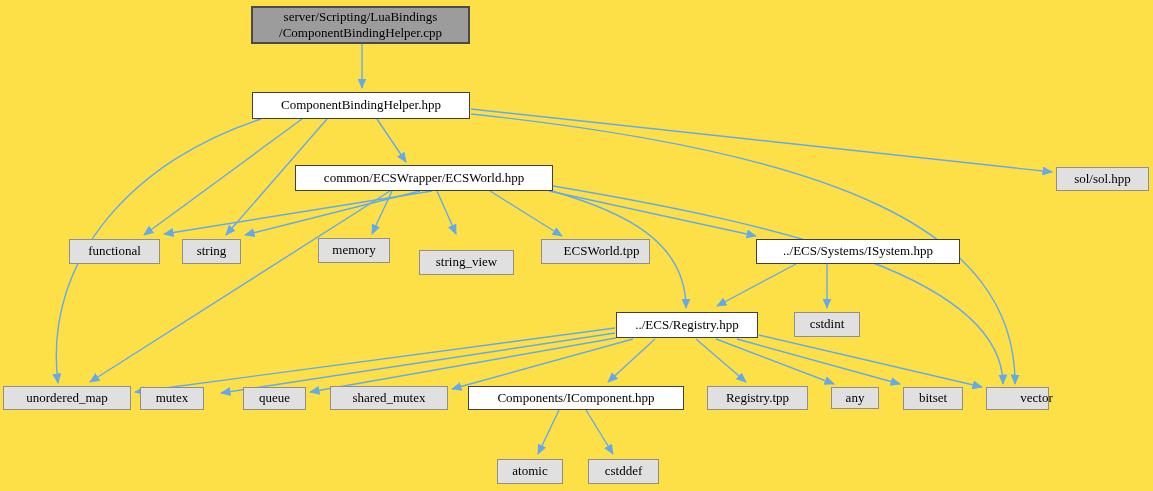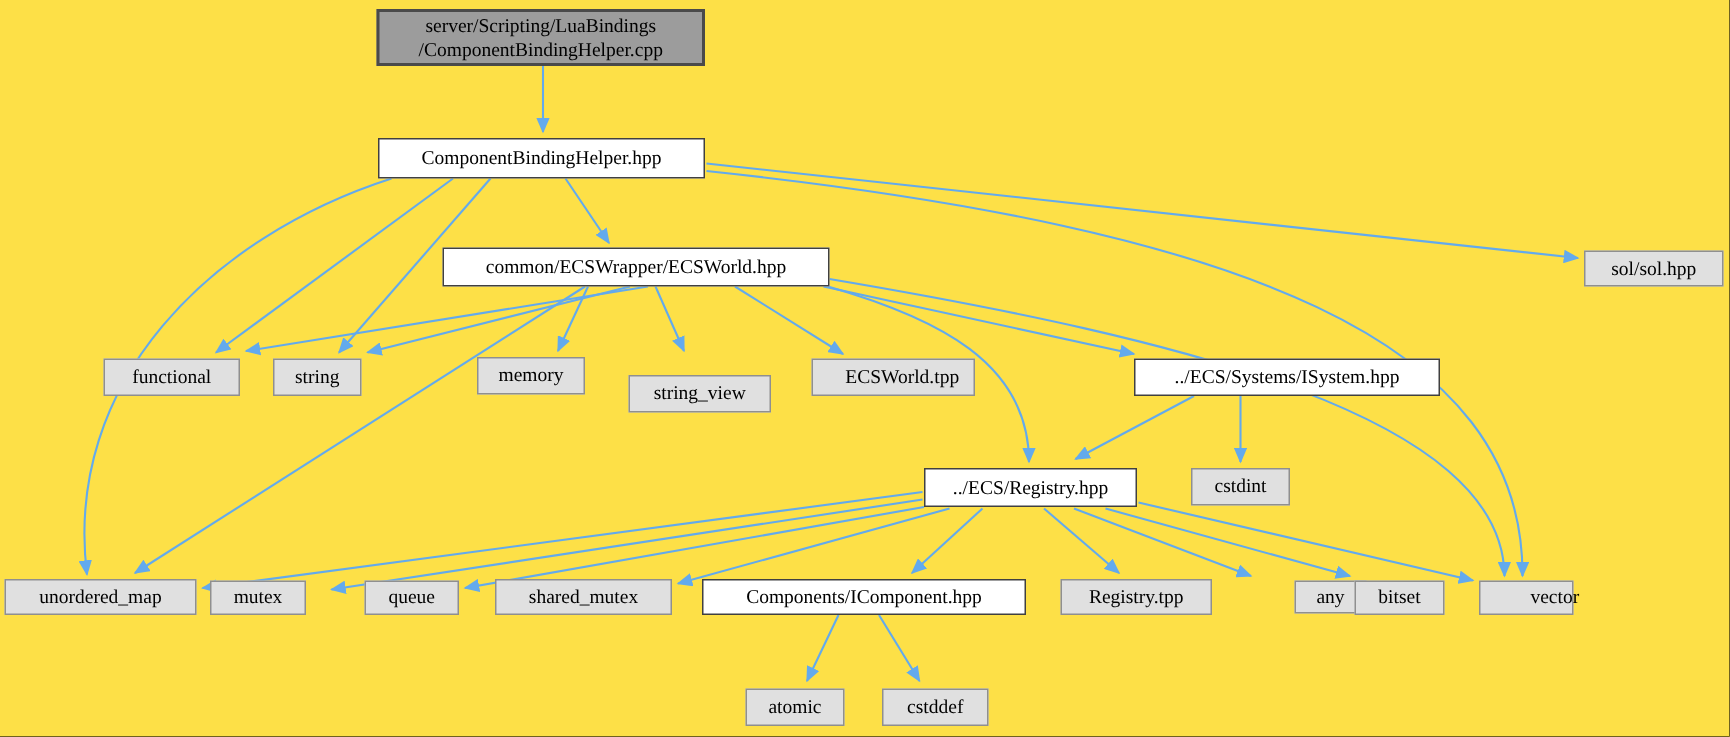--- a/index.html
+++ b/index.html
@@ -80,19 +80,19 @@
   <div class="node n-leaf" style="left:541px;top:239px;width:109px;height:25px;padding-left:12px;">ECSWorld.tpp</div>
   <div class="node n-white" style="left:756px;top:239px;width:204px;height:25px;">../ECS/Systems/ISystem.hpp</div>
   <div class="node n-white" style="left:616px;top:312px;width:142px;height:26px;">../ECS/Registry.hpp</div>
   <div class="node n-leaf" style="left:794px;top:312px;width:66px;height:25px;">cstdint</div>
   <div class="node n-leaf" style="left:3px;top:386px;width:128px;height:24px;">unordered_map</div>
   <div class="node n-leaf" style="left:140px;top:387px;width:64px;height:23px;">mutex</div>
   <div class="node n-leaf" style="left:243px;top:387px;width:63px;height:23px;">queue</div>
   <div class="node n-leaf" style="left:330px;top:386px;width:118px;height:24px;">shared_mutex</div>
   <div class="node n-white" style="left:468px;top:386px;width:216px;height:24px;">Components/IComponent.hpp</div>
   <div class="node n-leaf" style="left:707px;top:386px;width:101px;height:24px;">Registry.tpp</div>
-  <div class="node n-leaf" style="left:831px;top:387px;width:48px;height:22px;margin-left:32px;">any</div>
+  <div class="node n-leaf" style="left:831px;top:387px;width:48px;height:22px;">any</div>
   <div class="node n-leaf" style="left:903px;top:387px;width:60px;height:23px;">bitset</div>
   <div class="node n-leaf" style="left:986px;top:387px;width:63px;height:23px;padding-left:38px;">vector</div>
   <div class="node n-leaf" style="left:497px;top:459px;width:66px;height:25px;">atomic</div>
   <div class="node n-leaf" style="left:588px;top:459px;width:71px;height:25px;">cstddef</div>
 
 </div>
 
 </body></html>

